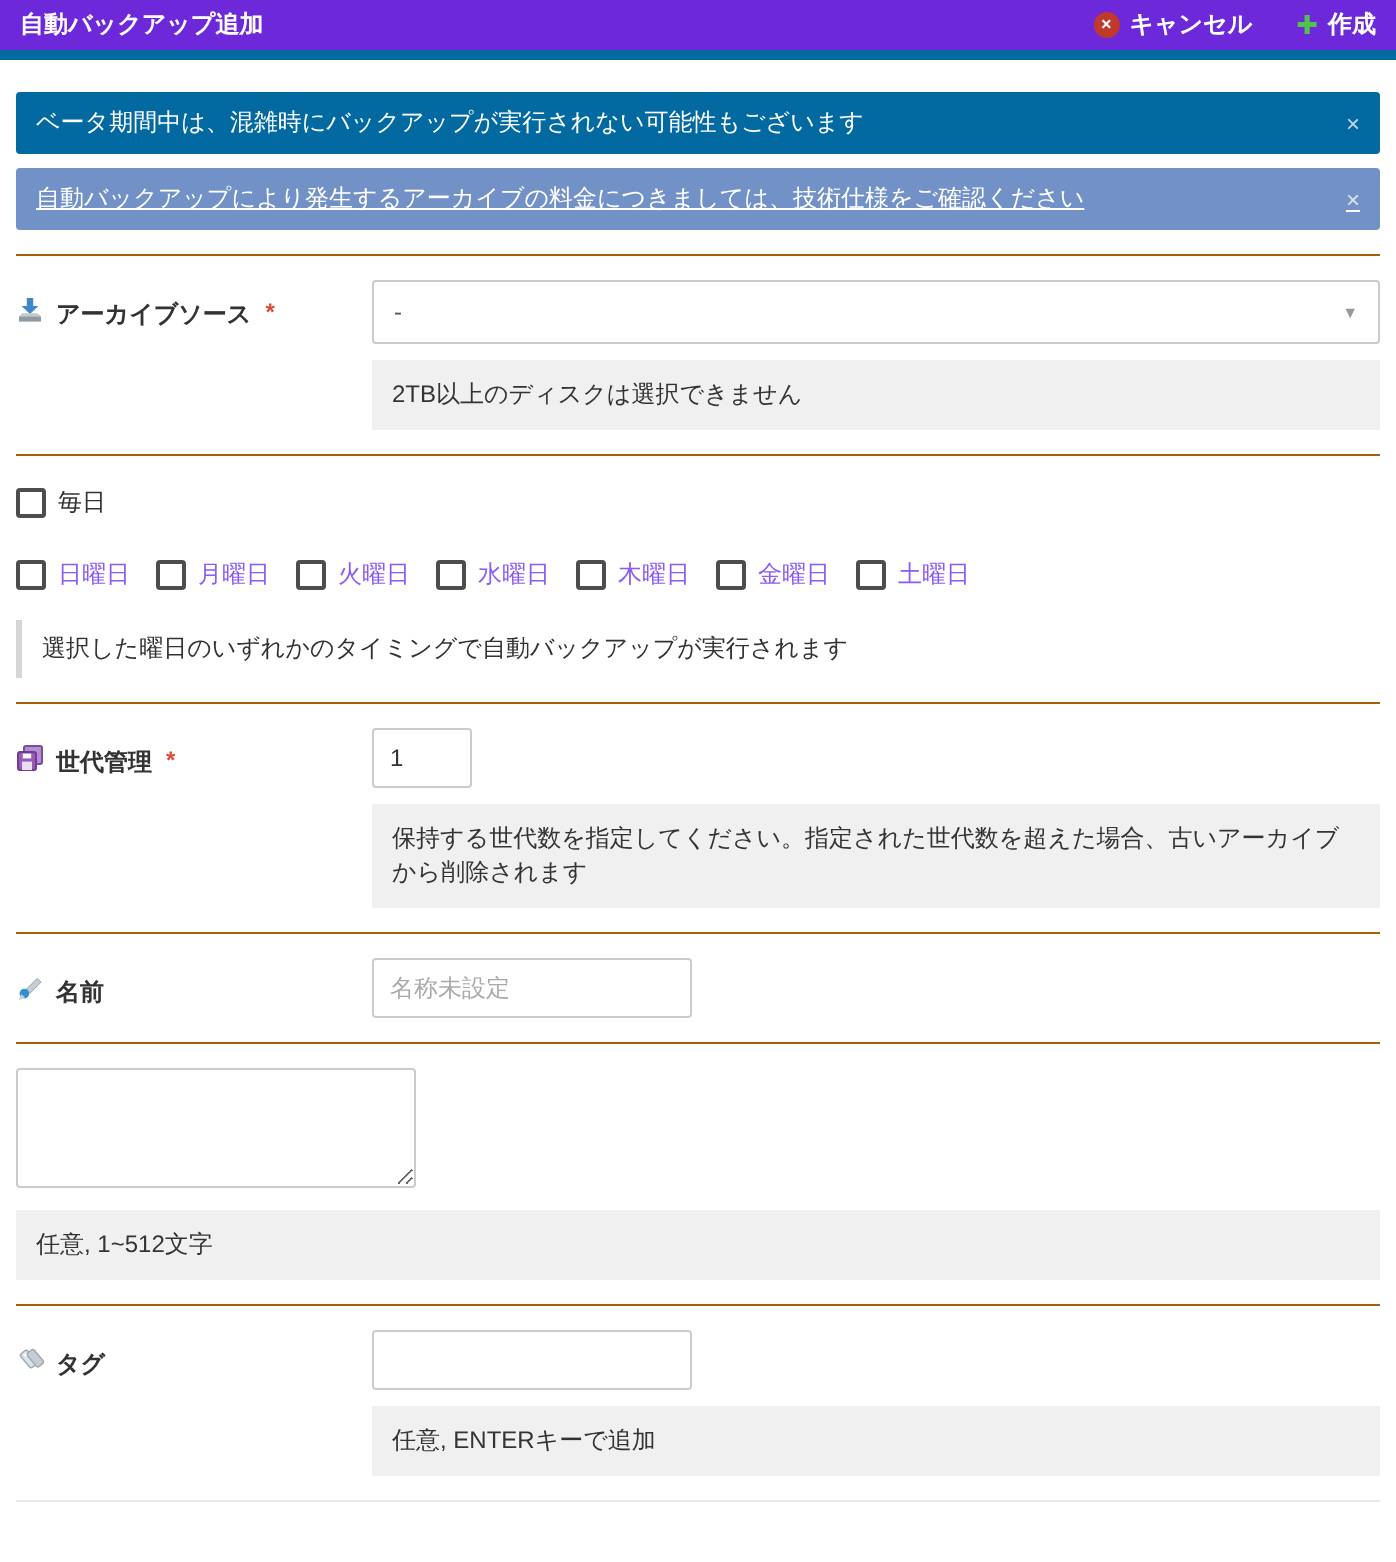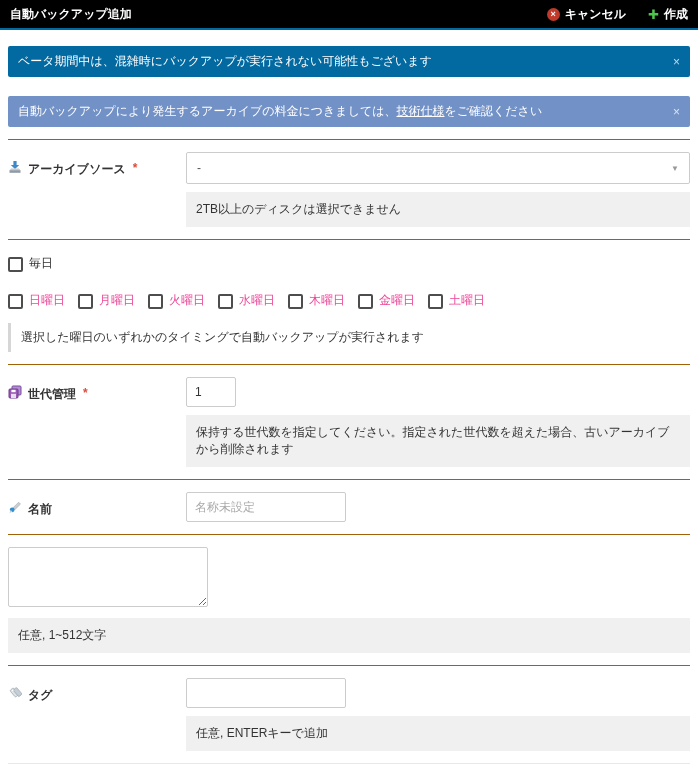--- a/index.html
+++ b/index.html
@@ -4,38 +4,38 @@
 <style>
   * { box-sizing: border-box; }
   html,body { margin:0; padding:0; background:#fff; }
   body {
     width: 698px; height: 781px; overflow: hidden;
     font-family: "Liberation Sans", "DejaVu Sans", sans-serif;
     color:#333; font-size:12px;
   }
   
   .topbar {
-    height:30px; background:#000000; display:flex; align-items:center;
-    justify-content:space-between; padding:0 10px; border-bottom:2px solid #0369a1;
+    height:30px; background:#6d28d9; display:flex; align-items:center;
+    justify-content:space-between; padding:0 10px; border-bottom:5px solid #0369a1;
   }
   .topbar-title { color:#fff; font-weight:bold; font-size:12px; }
   .topbar-actions { display:flex; align-items:center; gap:22px; }
   .topbar-link { color:#fff; font-weight:bold; font-size:12px; display:inline-flex; align-items:center; gap:5px; cursor:pointer; }
   .cancel-badge {
     width:13px; height:13px; border-radius:50%; background:#c0392b; color:#fff;
     font-size:9px; line-height:13px; text-align:center; font-weight:bold; display:inline-block;
   }
   .plus-glyph { color:#4fc24f; font-weight:bold; font-size:13px; line-height:1; }
   
   .banner {
     margin:0 8px; padding:7px 10px; color:#fff; font-size:12px; border-radius:2px;
     display:flex; align-items:center; justify-content:space-between;
   }
   .banner-beta { background:#0369a1; margin-top:16px; }
-  .banner-info { background:#7291c6; margin-top:19px; }
+  .banner-info { background:#7291c6; margin-top:7px;text-decoration:underline; }
   .banner-close { color:rgba(255,255,255,.75); font-size:12px; cursor:pointer; padding-left:10px; }
   .banner a.doc-link { color:#fff; text-decoration:underline; cursor:pointer; }
   
   .form { margin:12px 8px 0; border-bottom:1px solid #e8e8e8; }
   .row { display:flex; padding:12px 0; border-top:1px solid #a16207; }
   .row-label {
     width:178px; flex:none; display:flex; align-items:flex-start; gap:6px;
     padding-top:9px; font-weight:bold; color:#333; font-size:12px;
   }
   .row-label svg { flex:none; margin-top:-1px; }
@@ -56,23 +56,23 @@
   .input-small { width:50px; }
   .input-medium { width:160px; }
   textarea.desc-area {
     width:200px; height:60px; border:1px solid #ccc; border-radius:2px;
     padding:5px 8px; font-size:12px; font-family:inherit; resize:both; color:#333;
   }
   .checkbox {
     appearance:none; -webkit-appearance:none; width:15px; height:15px; border:2px solid #4d4d4d;
     border-radius:2px; background:#fff; margin:0; flex:none; cursor:pointer; display:inline-block;
   }
-  .check-item { display:inline-flex; align-items:flex-end; gap:6px; font-size:12px; color:#333; }
+  .check-item { display:inline-flex; align-items:center; gap:6px; font-size:12px; color:#333; }
   .days-row { display:flex; gap:13px; margin-top:17px; }
-  .day-text { color:#ec4899; }
+  .day-text { color:#8b5cf6; }
   .everyday-row { margin-top:3px; }
 </style>
 </head>
 <body>
 
 <div class="topbar">
   <div class="topbar-title">自動バックアップ追加</div>
   <div class="topbar-actions">
     <span class="topbar-link">
       <span class="cancel-badge">×</span>

